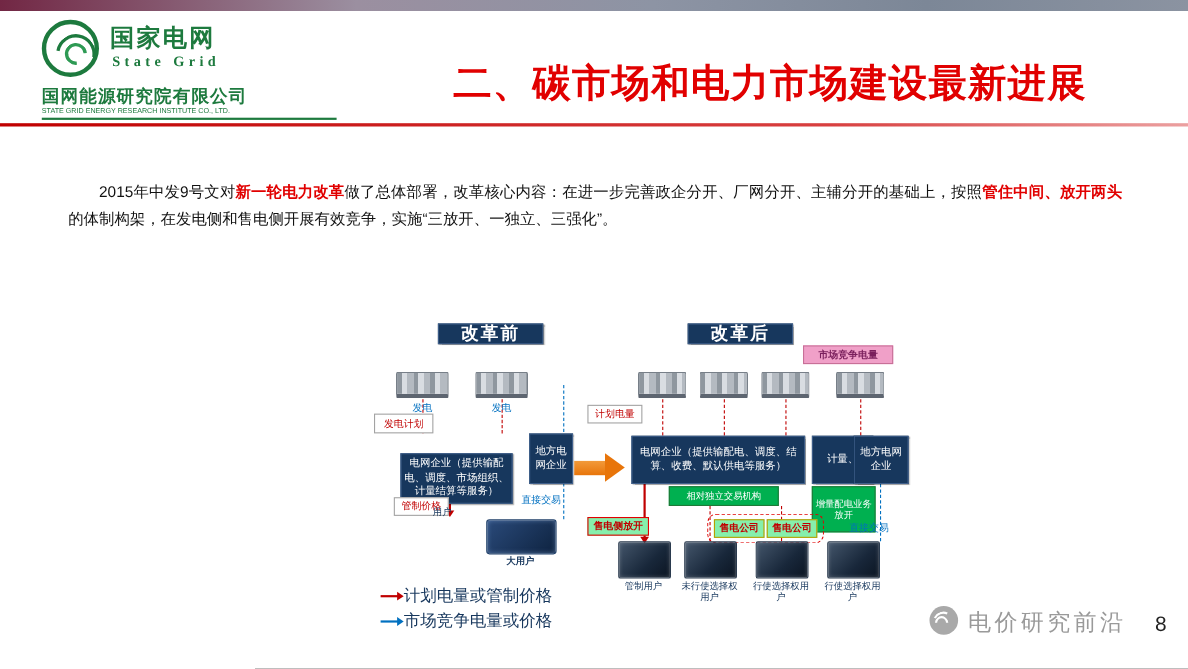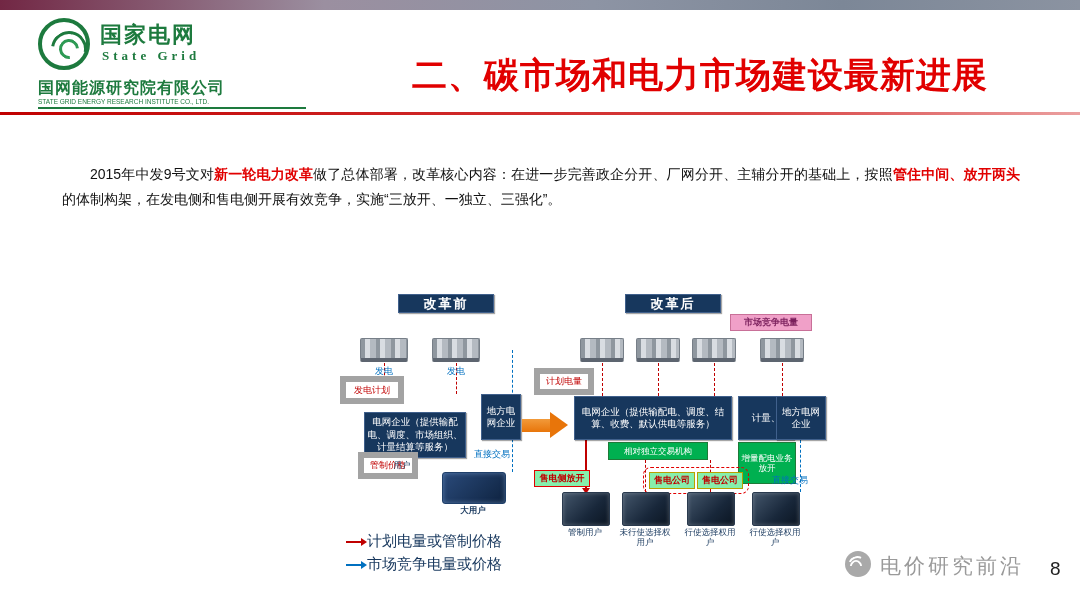--- a/index.html
+++ b/index.html
@@ -18,23 +18,23 @@
           border:3px solid #2e9a54;border-right-color:transparent;transform:rotate(40deg);}
   .green{color:#1d7a3e;}
   .title{font-size:35px;font-weight:800;color:#e10000;letter-spacing:1px;}
   .redline{left:0;top:112px;width:1080px;height:3px;background:linear-gradient(90deg,#c00000,#d84040 70%,#eba0a0);}
   .sec-head{font-size:21px;font-weight:800;color:#0000cc;}
   .para{font-size:14px;line-height:1.78;color:#111;text-indent:2em;text-align:justify;}
   .hl{color:#e10000;font-weight:800;}
   
   .diag{left:340px;top:292px;width:530px;height:272px;font-family:"Liberation Sans","DejaVu Sans",sans-serif;}
   .navy{background:#17375d;color:#fff;box-shadow:inset 0 0 0 1px #40608c, 1px 1px 1px rgba(0,0,0,.35);}
-  .hdr{font-size:13px;font-weight:700;letter-spacing:2px;}
+  .hdr{font-size:16px;font-weight:700;letter-spacing:2px;}
   .boxtxt{font-size:9.5px;line-height:1.3;padding:2px;box-sizing:border-box;}
-  .rlab{background:#fff;border:6px solid #a3a3a3;color:#c00000;font-size:9px;}
+  .rlab{background:#fff;border:1px solid #a3a3a3;color:#c00000;font-size:9px;}
   .grn{background:#00b050;color:#fff;border:1px solid #1e7a38;font-size:8.5px;line-height:1.2;}
   .yel{background:#86efac;color:#c00000;border:1px solid #b8a000;font-weight:700;font-size:9px;}
   .pnk{background:#f0a0c8;color:#7a1f5c;border:1px solid #c87098;font-weight:700;font-size:9px;}
   .blue-txt{color:#0070c0;font-size:9px;text-align:center;}
   .gen{background:repeating-linear-gradient(90deg,#8f979f 0 4px,#d9dde2 4px 9px,#b4bac1 9px 15px);
        border:1px solid #777f88;border-bottom:4px solid #5d6570;border-radius:2px;box-sizing:border-box;}
   .genlbl{color:#0070c0;font-size:9px;text-align:center;}
   .bld{background:
        linear-gradient(#bfe3cf,#9cc9ae) 0px 100%/14px 24px no-repeat,
        linear-gradient(#79b89a,#57987a) 17px 100%/15px 32px no-repeat,

